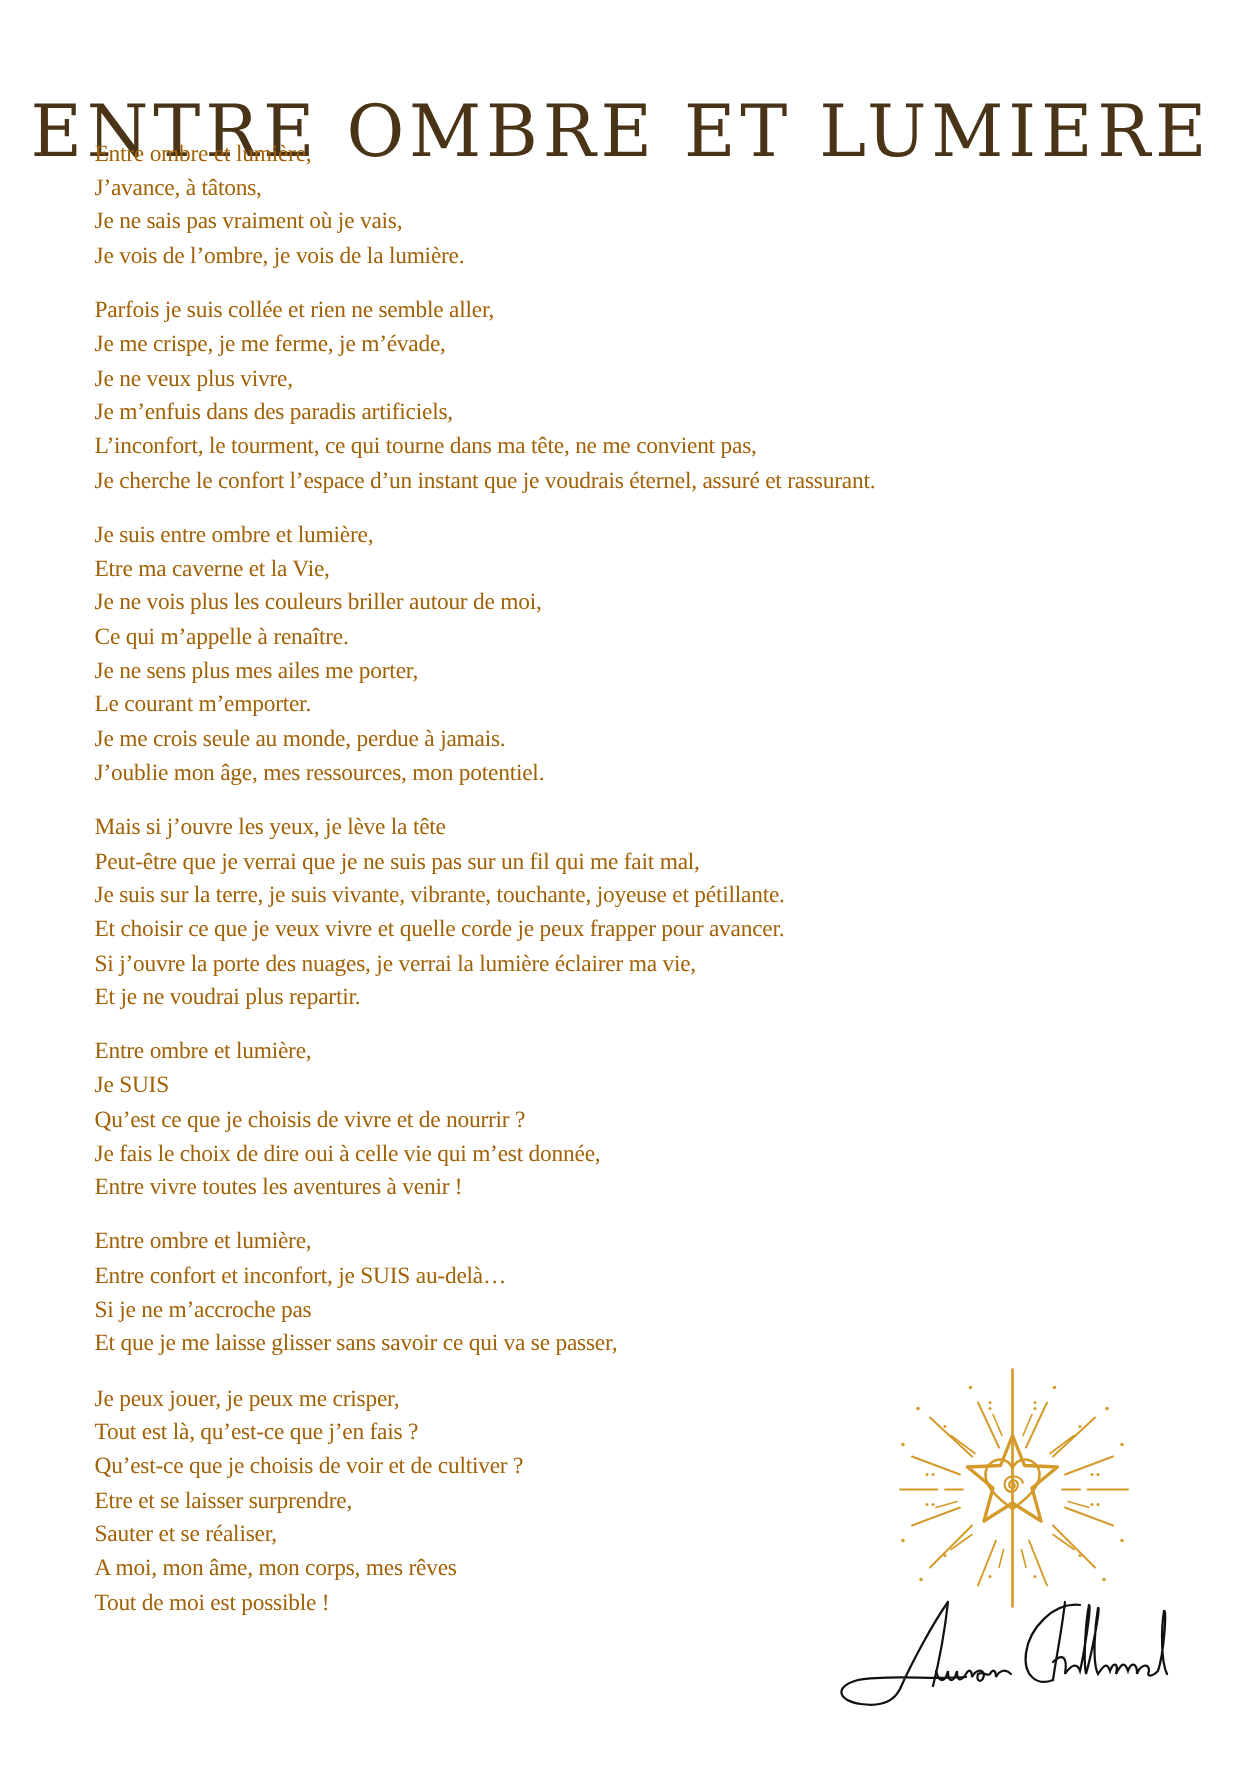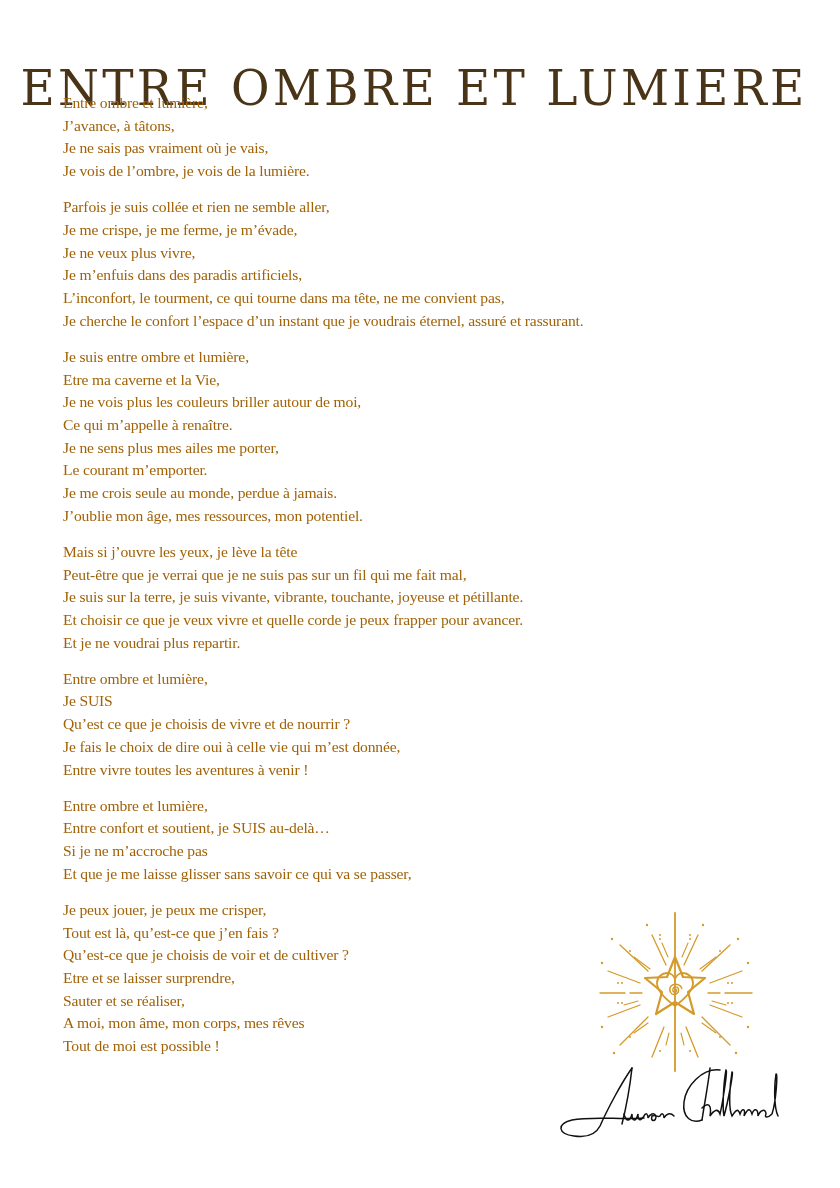--- a/index.html
+++ b/index.html
@@ -100,32 +100,33 @@
     <span class="line">Je ne sens plus mes ailes me porter,</span>
     <span class="line">Le courant m’emporter.</span>
     <span class="line">Je me crois seule au monde, perdue à jamais.</span>
     <span class="line">J’oublie mon âge, mes ressources, mon potentiel.</span>
   </div>
   <div class="stanza">
     <span class="line">Mais si j’ouvre les yeux, je lève la tête</span>
     <span class="line">Peut-être que je verrai que je ne suis pas sur un fil qui me fait mal,</span>
     <span class="line">Je suis sur la terre, je suis vivante, vibrante, touchante, joyeuse et pétillante.</span>
     <span class="line">Et choisir ce que je veux vivre et quelle corde je peux frapper pour avancer.</span>
+    <span class="line">Si j’ouvre la porte des nuages, je verrai la lumière éclairer ma vie,</span>
     <span class="line">Et je ne voudrai plus repartir.</span>
   </div>
   <div class="stanza">
     <span class="line">Entre ombre et lumière,</span>
     <span class="line">Je SUIS</span>
     <span class="line">Qu’est ce que je choisis de vivre et de nourrir ?</span>
     <span class="line">Je fais le choix de dire oui à celle vie qui m’est donnée,</span>
     <span class="line">Entre vivre toutes les aventures à venir !</span>
   </div>
   <div class="stanza">
     <span class="line">Entre ombre et lumière,</span>
-    <span class="line">Entre confort et soutient, je SUIS au-delà…</span>
+    <span class="line">Entre confort et inconfort, je SUIS au-delà…</span>
     <span class="line">Si je ne m’accroche pas</span>
     <span class="line">Et que je me laisse glisser sans savoir ce qui va se passer,</span>
   </div>
   <div class="stanza">
     <span class="line">Je peux jouer, je peux me crisper,</span>
     <span class="line">Tout est là, qu’est-ce que j’en fais ?</span>
     <span class="line">Qu’est-ce que je choisis de voir et de cultiver ?</span>
     <span class="line">Etre et se laisser surprendre,</span>
     <span class="line">Sauter et se réaliser,</span>
     <span class="line">A moi, mon âme, mon corps, mes rêves</span>

